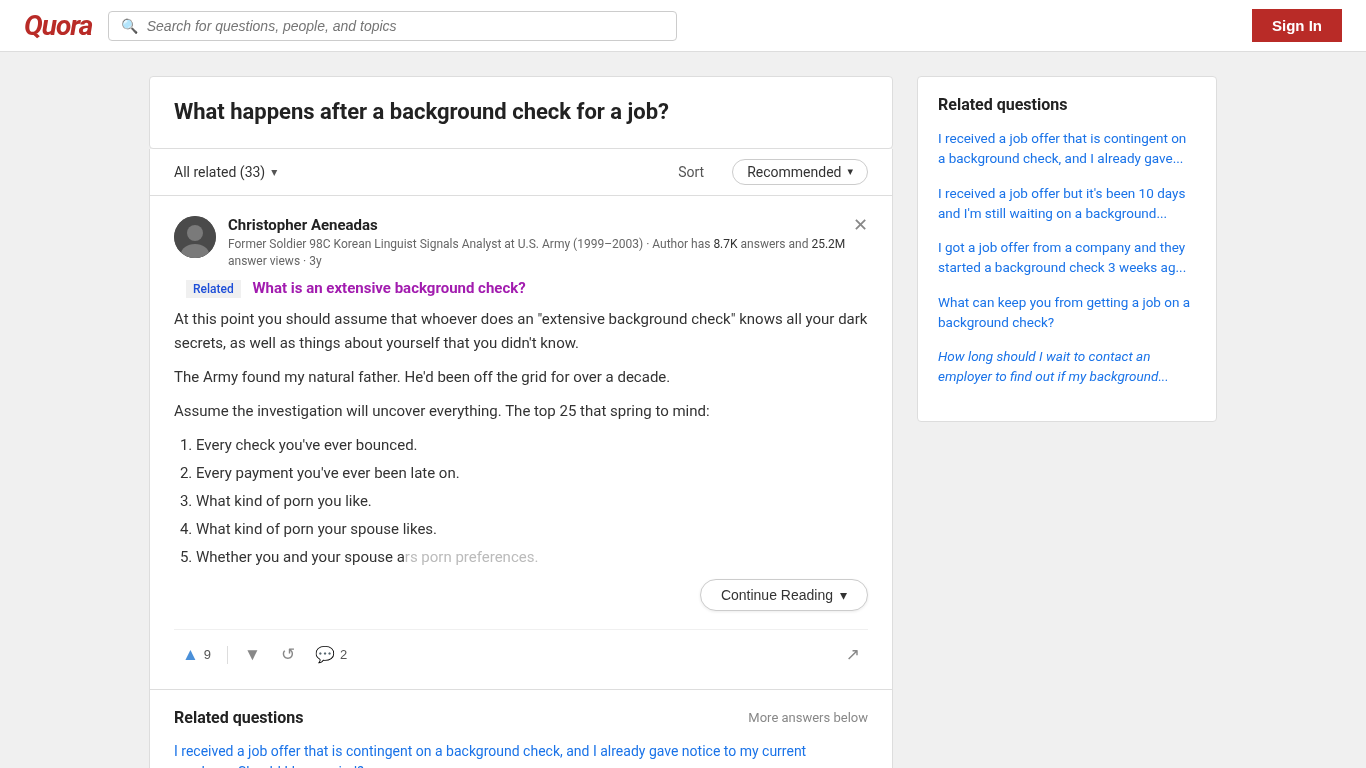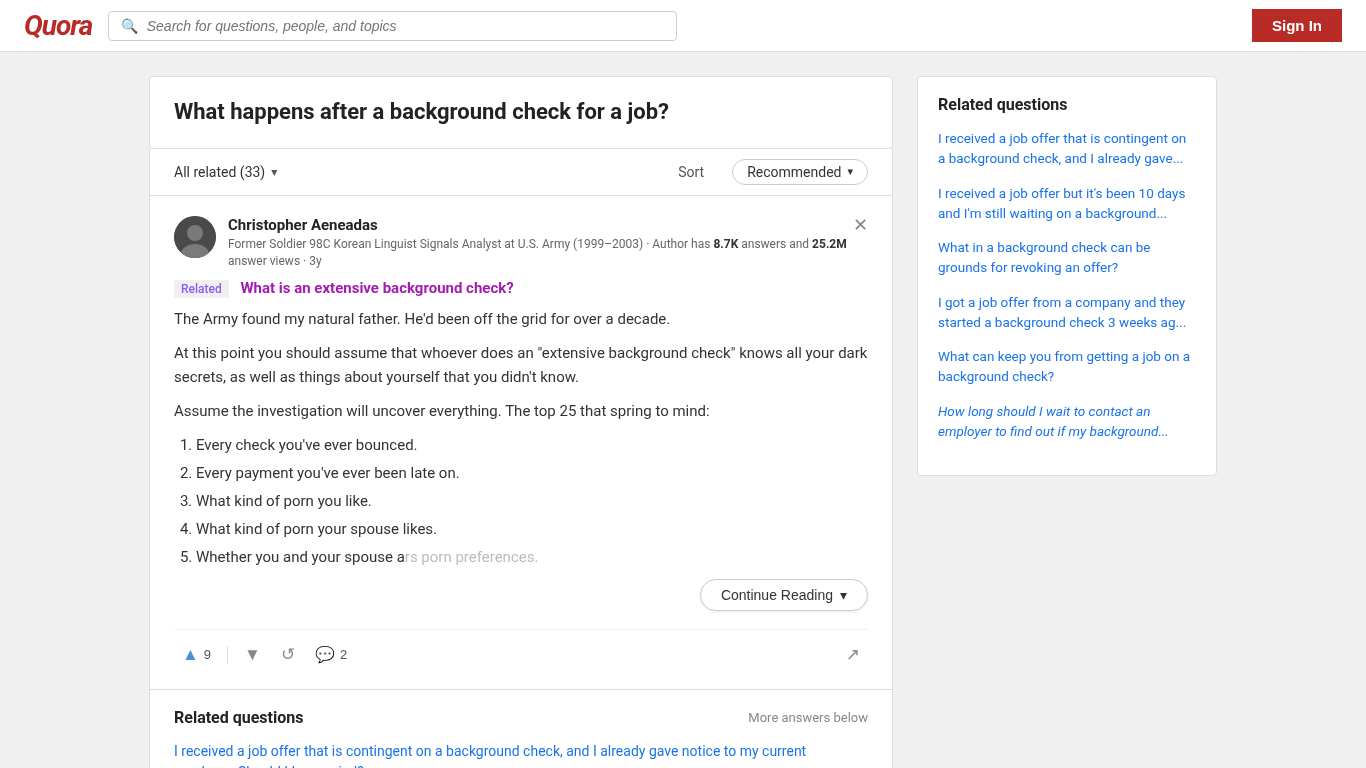--- a/index.html
+++ b/index.html
@@ -182,45 +182,46 @@
       font-size: 15px;
       color: #222;
     }
     .author-bio {
       font-size: 12px;
       color: #666;
       margin-top: 2px;
       line-height: 1.4;
     }
     .author-bio strong {
-      font-weight: 700;
+      font-weight: 400;
       color: #333;
     }
     .close-btn {
       background: none;
       border: none;
       font-size: 18px;
       color: #888;
       cursor: pointer;
       padding: 0;
       line-height: 1;
     }
 
     
     .related-question-row {
       margin-bottom: 10px;
     }
     .related-tag {
       background: #f0f0f0;
-      color: #8b5cf6;
+      color: #1d4ed8;
       font-size: 12px;
       padding: 2px 7px;
       border-radius: 0;
       margin-right: 8px;
       font-weight: 500;
+      margin-left: 12px;
     }
     .related-question-link {
       font-weight: 700;
       color: #a21caf;
       font-size: 15px;
     }
 
     
     .answer-body {
       font-size: 15px;
@@ -409,22 +410,22 @@
         </div>
         <button class="close-btn">✕</button>
       </div>
 
       <div class="related-question-row">
         <span class="related-tag">Related</span>
         <span class="related-question-link">What is an extensive background check?</span>
       </div>
 
       <div class="answer-body">
+        <p>At this point you should assume that whoever does an "extensive background check" knows all your dark secrets, as well as things about yourself that you didn't know.</p>
         <p>The Army found my natural father. He'd been off the grid for over a decade.</p>
-        <p>At this point you should assume that whoever does an "extensive background check" knows all your dark secrets, as well as things about yourself that you didn't know.</p>
         <p>Assume the investigation will uncover everything. The top 25 that spring to mind:</p>
         <ol>
           <li>Every check you've ever bounced.</li>
           <li>Every payment you've ever been late on.</li>
           <li>What kind of porn you like.</li>
           <li>What kind of porn your spouse likes.</li>
           <li>
             <span>Whether you and your spouse a</span><span class="faded">rs porn preferences.</span>
           </li>
         </ol>
@@ -468,20 +469,19 @@
       <a class="related-link-bottom">I received a job offer that is contingent on a background check, and I already gave notice to my current employer. Should I be worried?</a>
     </div>
 
   </div>
 
   <aside class="sidebar">
     <div class="sidebar-card">
       <div class="sidebar-title">Related questions</div>
       <a class="sidebar-link">I received a job offer that is contingent on a background check, and I already gave...</a>
       <a class="sidebar-link">I received a job offer but it's been 10 days and I'm still waiting on a background...</a>
-      <a class="sidebar-link">What in a background check can be grounds for revoking an offer?</a>
       <a class="sidebar-link">I got a job offer from a company and they started a background check 3 weeks ag...</a>
       <a class="sidebar-link">What can keep you from getting a job on a background check?</a>
       <a class="sidebar-link">How long should I wait to contact an employer to find out if my background...</a>
     </div>
   </aside>
 
 </div>
 
 </body></html>

